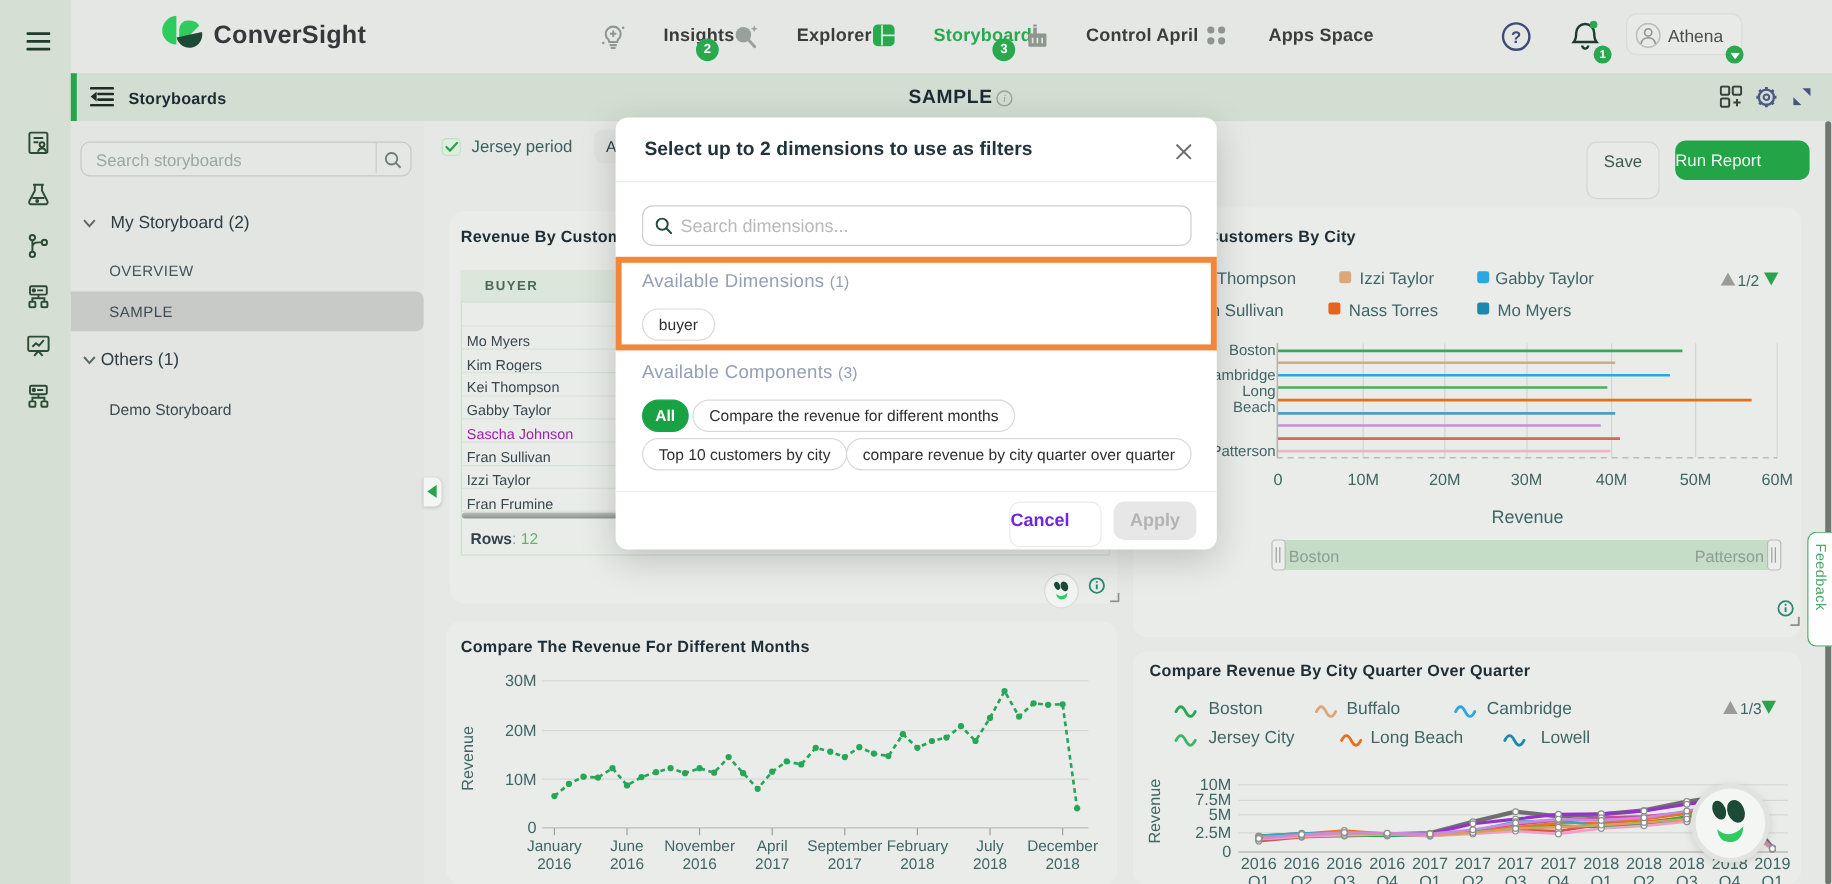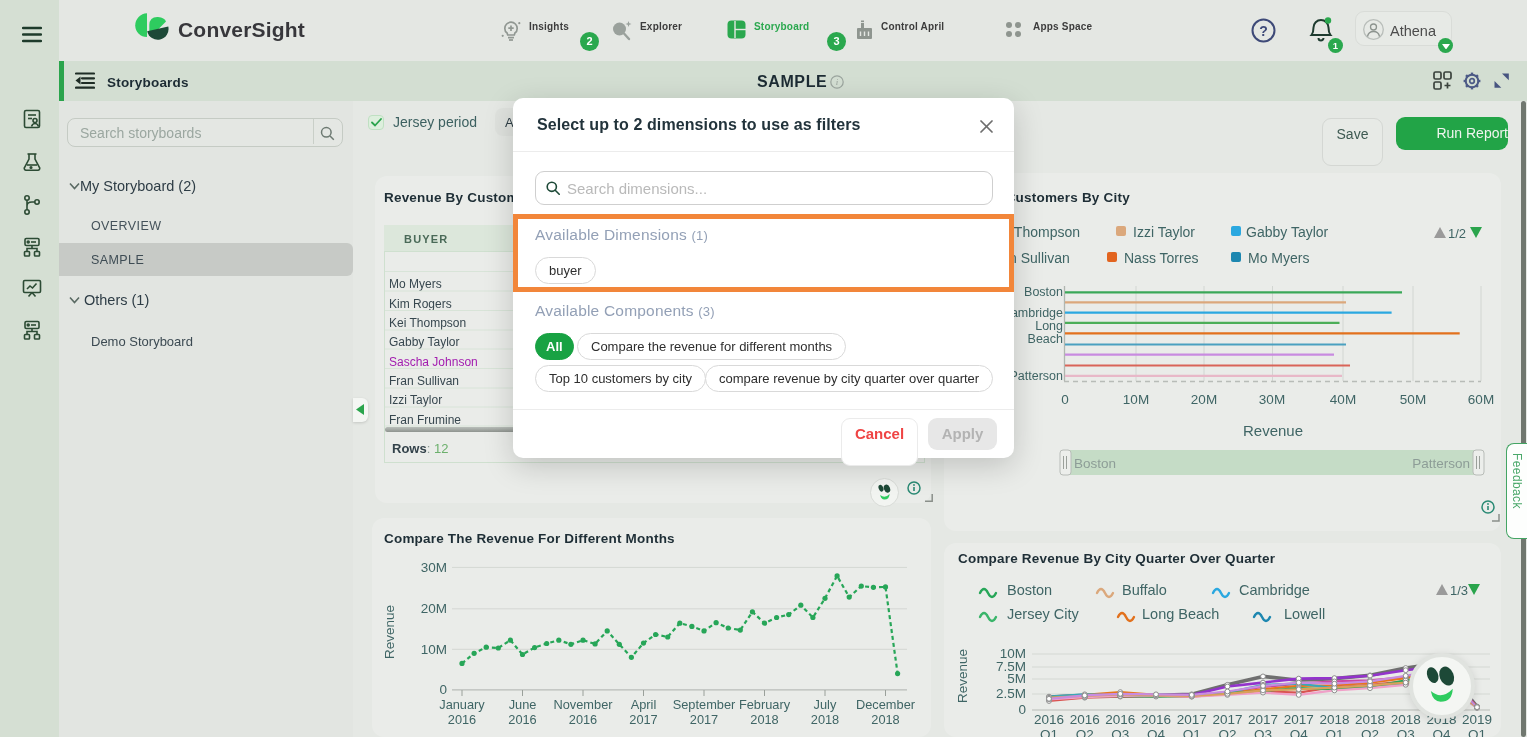--- a/index.html
+++ b/index.html
@@ -4,21 +4,21 @@
 <style>
 * { margin:0; padding:0; box-sizing:border-box; }
 html,body { width:1527px; height:737px; overflow:hidden; font-family:"Liberation Sans", sans-serif; }
 body { background:#e5e8e4; position:relative; }
 .abs { position:absolute; }
 
 #nav { position:absolute; left:0; top:0; width:1527px; height:61px; background:#e4e7e3; }
 #rail { position:absolute; left:0; top:0; width:59px; height:737px; background:#d5dfd3; }
 #secbar { position:absolute; left:59px; top:61px; width:1468px; height:40px; background:#d3ded2; }
 #secaccent { position:absolute; left:59px; top:61px; width:5px; height:40px; background:#2aa44c; }
-.navitem { position:absolute; top:21px; font-size:10px; font-weight:700; color:#3c3c3c; letter-spacing:.2px; }
+.navitem { position:absolute; top:21px; font-size:15px; font-weight:700; color:#3c3c3c; letter-spacing:.2px;margin-left:24px; }
 .badge { position:absolute; width:19px; height:19px; border-radius:50%; background:#2aa84e; color:#fff; font-size:11px; font-weight:700; text-align:center; line-height:19px; }
 
 #panel { position:absolute; left:59px; top:101px; width:294px; height:636px; background:#e2e5e1; }
 #searchbox { position:absolute; left:67px; top:118px; width:276px; height:29px; border:1px solid #c5cbc4; border-radius:8px; background:#e4e7e3; }
 
 .card { position:absolute; background:#eaece9; border-radius:12px; }
 .cardtitle { font-size:13.5px; font-weight:700; color:#1e2e36; letter-spacing:.2px; }
 
 #modal { position:absolute; left:513px; top:98px; width:501px; height:360px; background:#ffffff; border-radius:10px; box-shadow:0 8px 30px rgba(0,0,0,.18); }
 #orangebox { position:absolute; left:513px; top:214px; width:501px; height:78px; border:5px solid #f2863a; }
@@ -216,21 +216,21 @@
 <div id="searchbox"></div>
 <div class="abs" style="left:80px;top:125px;font-size:14px;color:#9ba7a0">Search storyboards</div>
 <div class="abs" style="left:313px;top:119px;width:1px;height:25px;background:#c9cfc8"></div>
 <svg class="abs" style="left:320px;top:126px" width="15" height="15" viewBox="0 0 15 15">
  <circle cx="6.3" cy="6.3" r="4.8" fill="none" stroke="#6d7a72" stroke-width="1.5"></circle>
  <line x1="10" y1="10" x2="13.8" y2="13.8" stroke="#6d7a72" stroke-width="1.5"></line>
 </svg>
 <svg class="abs" style="left:69px;top:182px" width="11" height="8" viewBox="0 0 11 8">
     <path d="M1 1.5 l4.5 5 4.5-5" fill="none" stroke="#5a6a63" stroke-width="1.6"></path>
   </svg>
-<div class="abs" style="left:80px;top:178px;font-size:14.5px;color:#2e3d46;font-weight:400">My Storyboard (2)</div>
+<div class="abs" style="left:92px;top:178px;font-size:14.5px;color:#2e3d46;font-weight:400">My Storyboard (2)</div>
 <div class="abs" style="left:91px;top:219px;font-size:12.5px;color:#44525a;letter-spacing:.4px">OVERVIEW</div>
 <div class="abs" style="left:59px;top:243px;width:294px;height:33px;background:#c7cac6;border-radius:0 6px 6px 0"></div>
 <div class="abs" style="left:91px;top:253px;font-size:12.5px;color:#3e4c54;letter-spacing:.4px">SAMPLE</div>
 <svg class="abs" style="left:69px;top:296px" width="11" height="8" viewBox="0 0 11 8">
     <path d="M1 1.5 l4.5 5 4.5-5" fill="none" stroke="#5a6a63" stroke-width="1.6"></path>
   </svg>
 <div class="abs" style="left:84px;top:292px;font-size:14.5px;color:#2e3d46">Others (1)</div>
 <div class="abs" style="left:91px;top:334px;font-size:13px;color:#3c4a52">Demo Storyboard</div>
 
 <div class="abs" style="left:353px;top:398px;width:15px;height:24px;background:#f4f6f3;border-radius:0 6px 6px 0;box-shadow:0 1px 3px rgba(0,0,0,.15)"></div>
@@ -240,21 +240,21 @@
 
 <div class="abs" style="left:368px;top:115px;width:16px;height:15px;background:#ddefdd;border:1px solid #bfe0c2;border-radius:4px"></div>
 <svg class="abs" style="left:371px;top:118px" width="11" height="9" viewBox="0 0 11 9">
     <path d="M1 4.5 l3 3 L10 1" fill="none" stroke="#2aa44c" stroke-width="1.8" stroke-linecap="round"></path>
   </svg>
 <div class="abs" style="left:393px;top:114px;font-size:14px;color:#3c6060">Jersey period</div>
 <div class="abs" style="left:495px;top:108px;width:60px;height:28px;background:#dfe2de;border-radius:8px"></div>
 <div class="abs" style="left:505px;top:115px;font-size:13px;color:#2e3e46">A</div>
 
 <div class="abs" style="left:1322px;top:118px;width:61px;height:48px;border:1px solid #d4d7d3;border-radius:9px;background:#e7eae6;text-align:center;line-height:30px;font-size:14px;color:#3e5a52">Save</div>
-<div class="abs" style="left:1396px;top:117px;width:112px;height:33px;border-radius:9px;background:#22a447;text-align:right;line-height:33px;font-size:14px;color:#f0f5ef">Run Report</div>
+<div class="abs" style="left:1396px;top:117px;width:112px;height:33px;border-radius:9px;background:#22a447;text-align:left;line-height:33px;font-size:14px;color:#f0f5ef">Run Report</div>
 
 <div class="card" style="left:375px;top:176px;width:556px;height:327px"></div>
 <div class="card" style="left:944px;top:173px;width:557px;height:358px"></div>
 <div class="card" style="left:372px;top:518px;width:559px;height:219px"></div>
 <div class="card" style="left:944px;top:543px;width:557px;height:194px"></div>
 <div class="cardtitle abs" style="left:384px;top:190px">Revenue By Customer</div>
 <div class="cardtitle abs" style="left:958px;top:190px">Top 10 Customers By City</div>
 <div class="cardtitle abs" style="left:384px;top:531px">Compare The Revenue For Different Months</div>
 <div class="cardtitle abs" style="left:958px;top:551px">Compare Revenue By City Quarter Over Quarter</div>
 
@@ -693,21 +693,21 @@
 <div class="abs" style="left:567px;top:180px;font-size:15px;color:#b9b9b9">Search dimensions...</div>
 <div id="orangebox"></div>
 <div class="slatehead abs" style="left:535px;top:226px">Available Dimensions <span style="font-size:13px">(1)</span></div>
 <div class="chip abs" style="left:535px;top:257px">buyer</div>
 <div class="slatehead abs" style="left:535px;top:302px">Available Components <span style="font-size:13px">(3)</span></div>
 <div class="chip abs" style="left:535px;top:333px;background:#18a243;color:#fff;border-color:#18a243;font-weight:700;padding:5px 10px">All</div>
 <div class="chip abs" style="left:577px;top:333px">Compare the revenue for different months</div>
 <div class="chip abs" style="left:535px;top:365px">Top 10 customers by city</div>
 <div class="chip abs" style="left:705px;top:365px">compare revenue by city quarter over quarter</div>
 <div class="abs" style="left:513px;top:409px;width:501px;height:1px;background:#ececec"></div>
-<div class="abs" style="left:841px;top:418px;width:77px;height:48px;border:1px solid #ebebeb;border-radius:9px;background:#fff;text-align:center;line-height:30px;font-size:15px;font-weight:700;color:#ef4444">Cancel</div>
+<div class="abs" style="left:841px;top:418px;width:77px;height:38px;border:1px solid #ebebeb;border-radius:9px;background:#fff;line-height:30px;font-size:15px;font-weight:700;color:#6d28d9">Cancel</div>
 <div class="abs" style="left:928px;top:418px;width:69px;height:32px;border-radius:9px;background:#e7e7e7;text-align:center;line-height:32px;font-size:15px;font-weight:700;color:#b3b3b3">Apply</div>
 
 <div class="abs" style="left:1521px;top:101px;width:5px;height:636px;background:#70776f;border-radius:3px"></div>
 
 <div class="abs" style="left:1506px;top:443px;width:21px;height:96px;background:#fdfefd;border:1.5px solid #44a564;border-right:none;border-radius:8px 0 0 8px"></div>
 <div class="abs" style="left:1510px;top:453px;width:14px;height:78px;font-size:12px;color:#4aa86a;letter-spacing:.4px;writing-mode:vertical-rl">Feedback</div>
 
 <div class="abs" style="left:1409px;top:653px;width:66px;height:66px;border-radius:50%;background:#f4f6f3;border:4px solid #e0e3df;box-shadow:0 2px 8px rgba(0,0,0,.12)"></div>
 <svg class="abs" style="left:1421px;top:663px" width="42" height="42" viewBox="0 0 18 18">
  <ellipse cx="5" cy="5.2" rx="2.3" ry="3.5" fill="#1d4937" transform="rotate(-22 5 5.2)"></ellipse>

